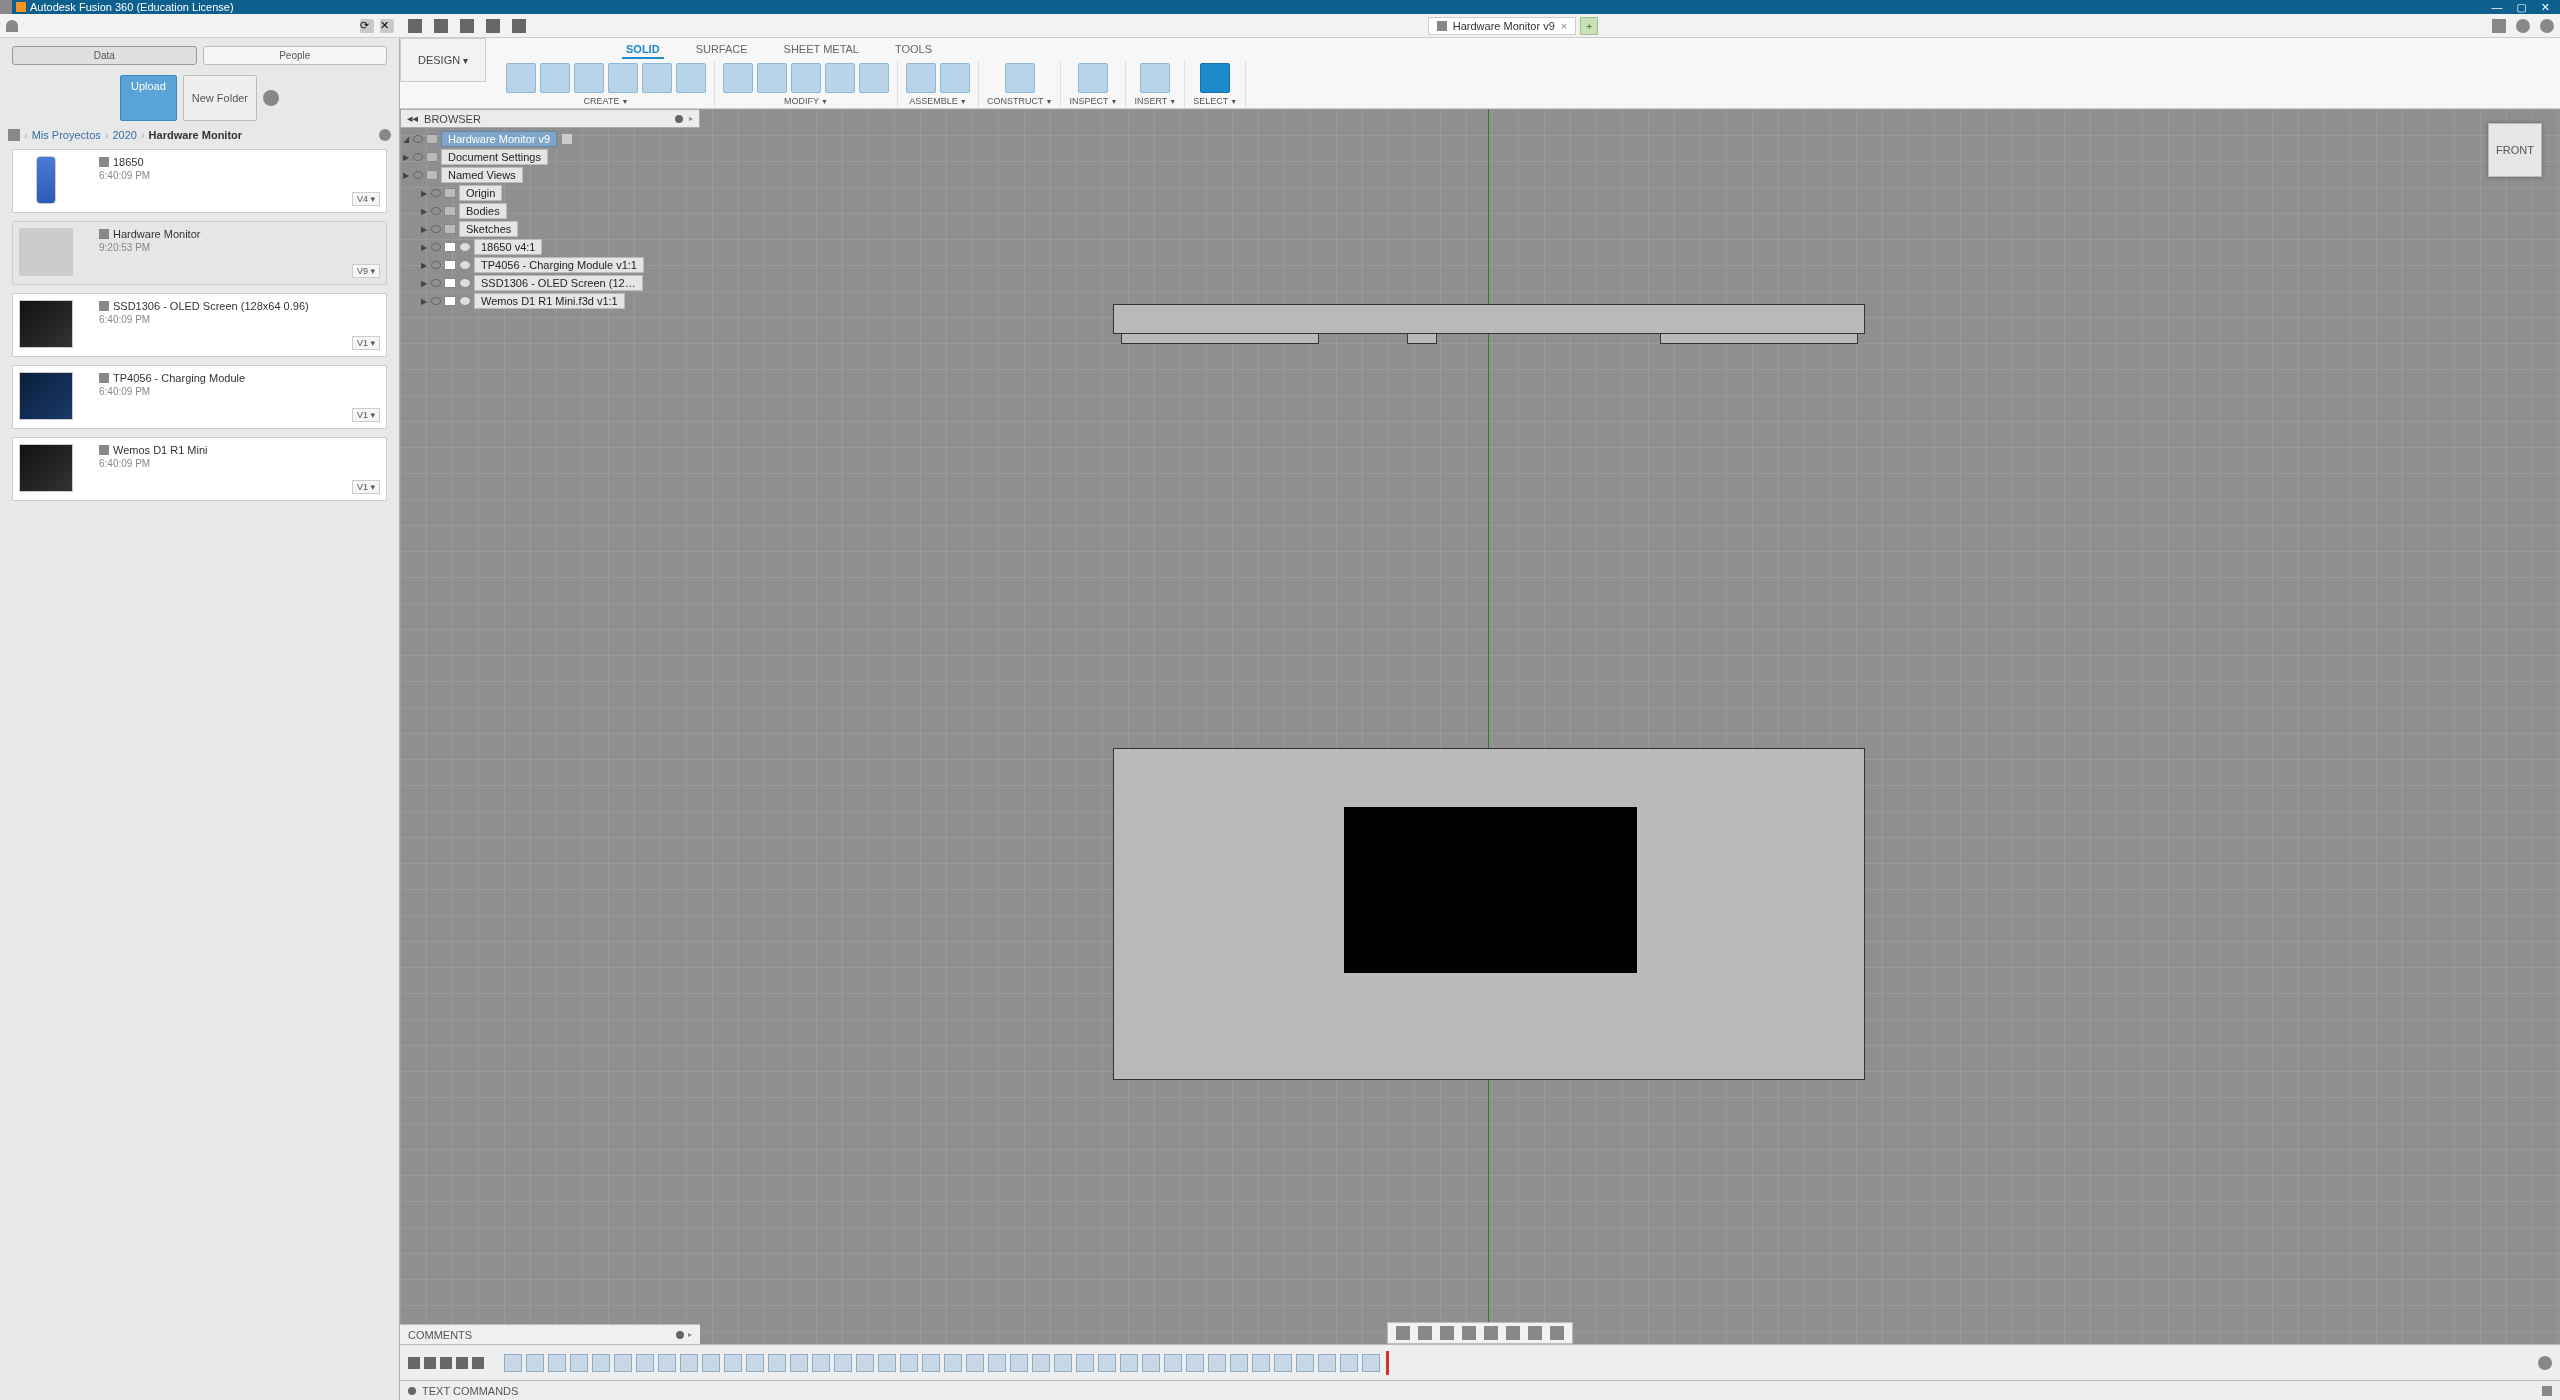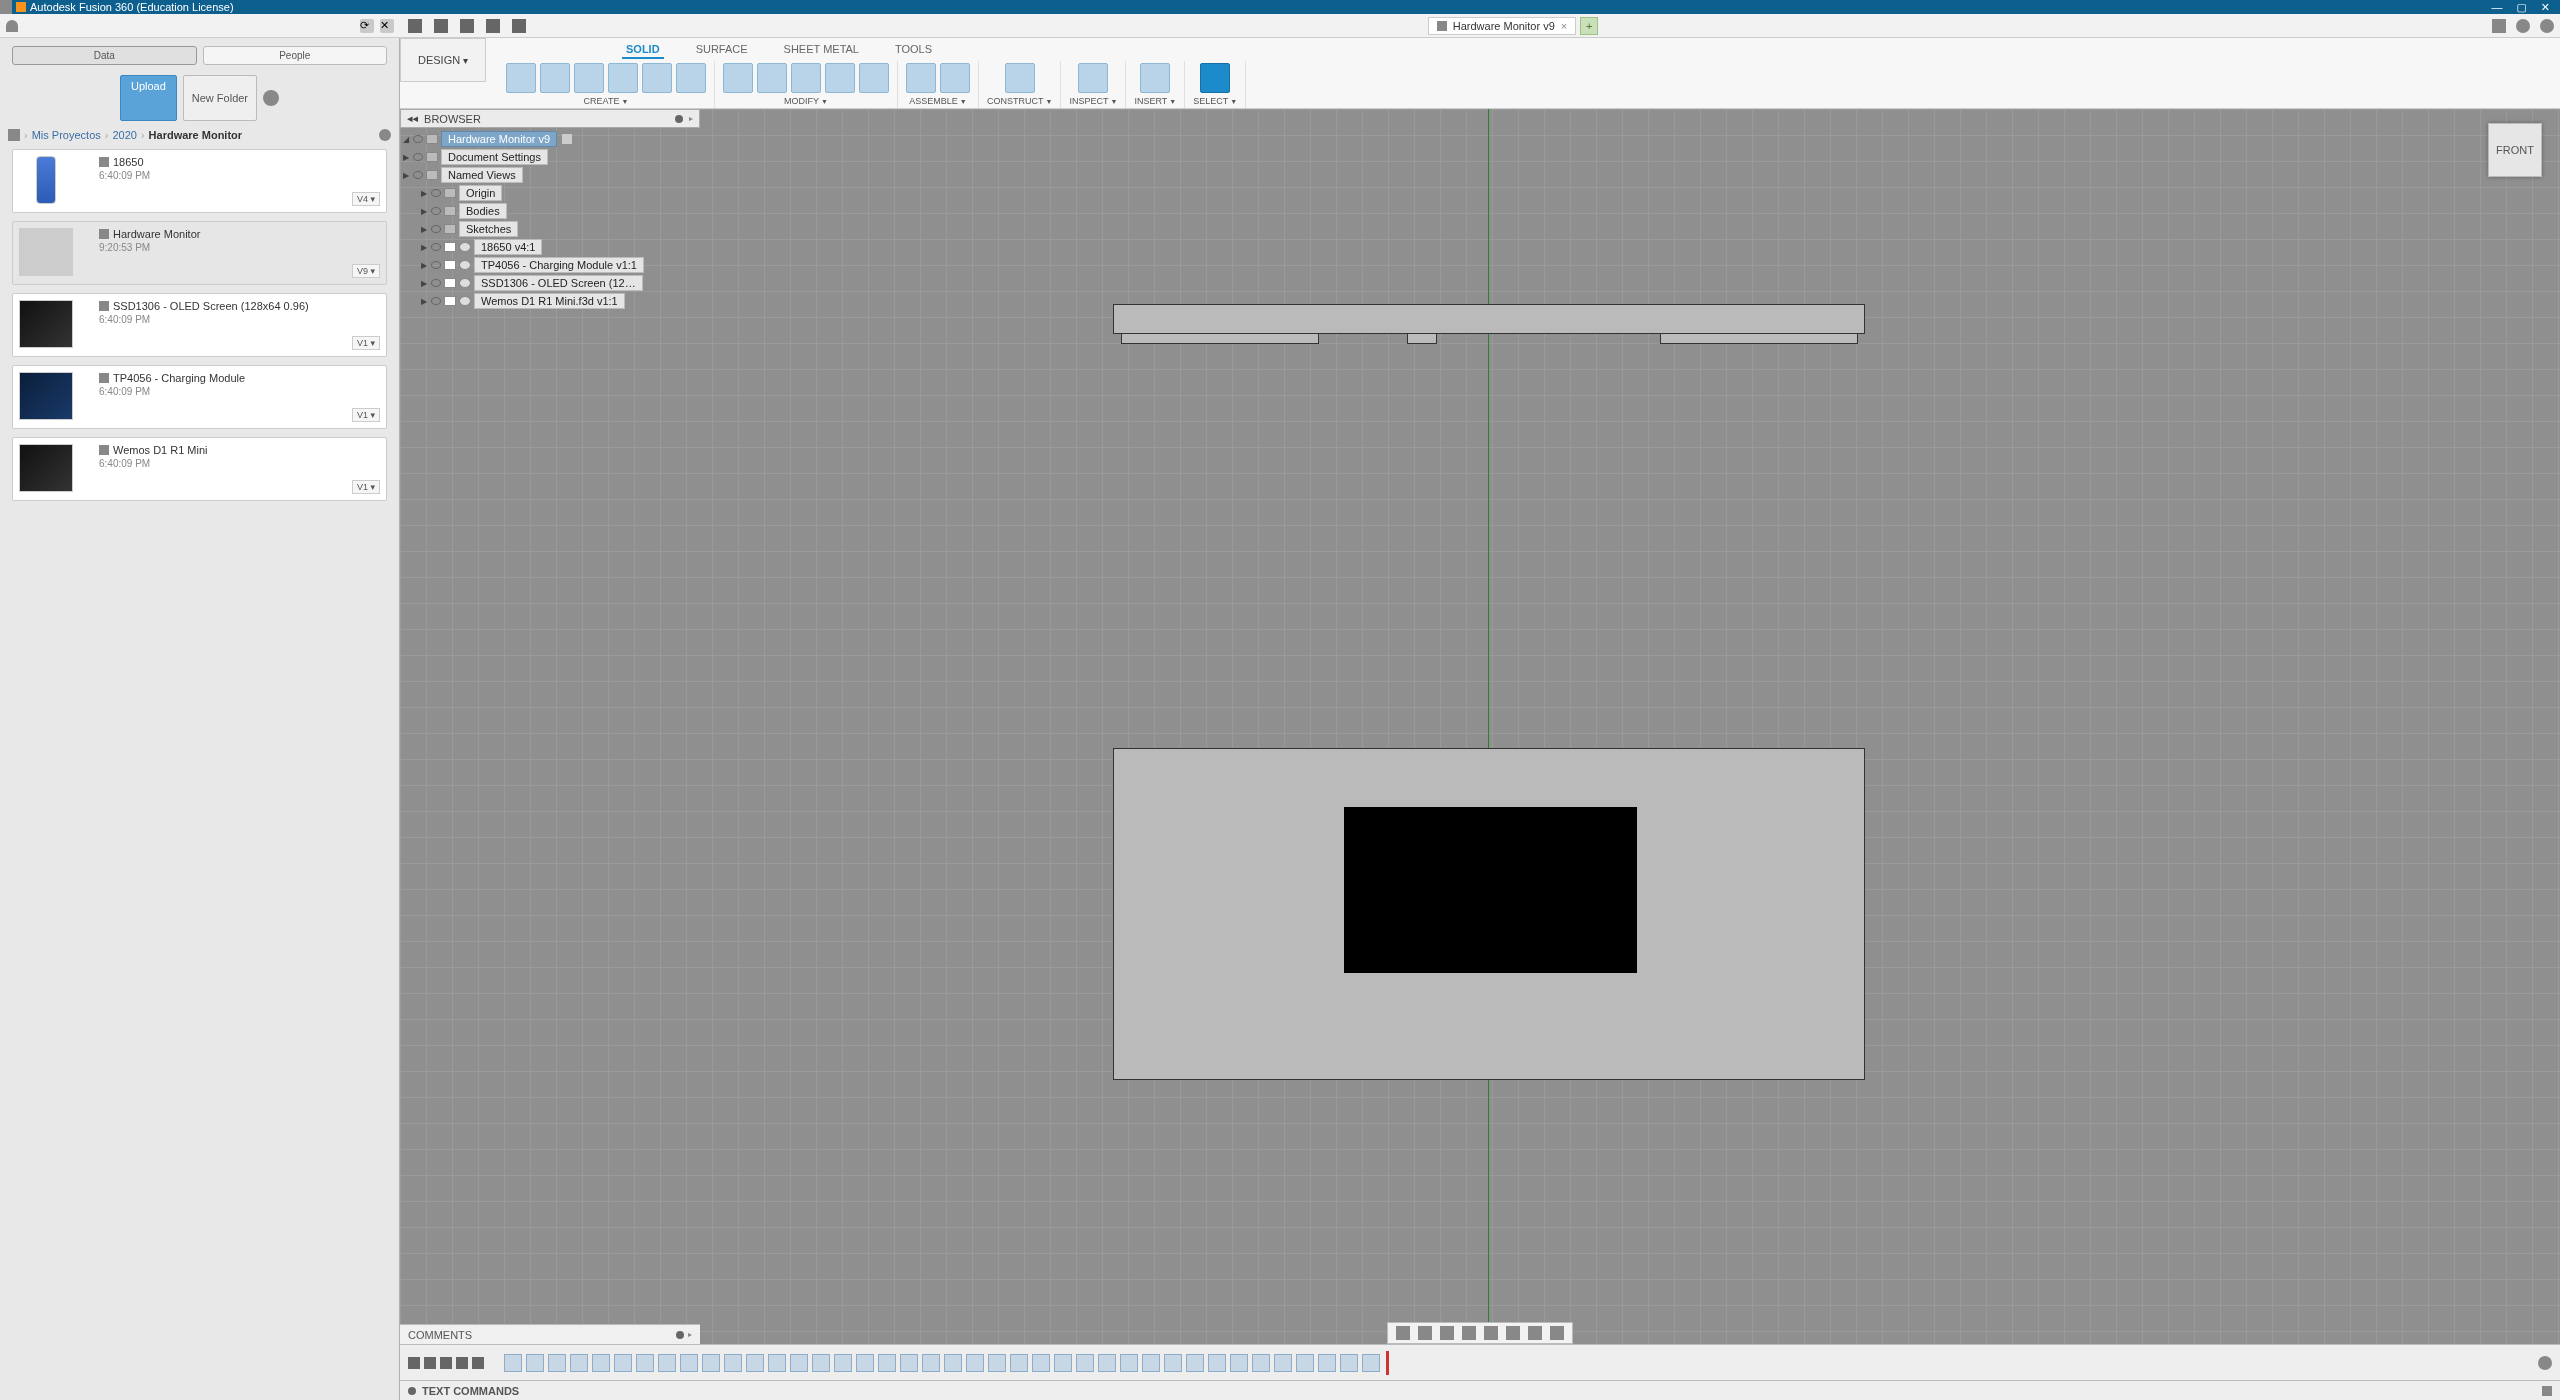--- a/index.html
+++ b/index.html
@@ -95,21 +95,21 @@
 
 .comments { height:20px; background:#f0f0f0; border-top:1px solid #bbb; display:flex; align-items:center; padding:0 8px; font-size:10px; color:#555; width:300px; position:absolute; left:0; bottom:56px;justify-content:space-between; }
 .comments .dot { margin-left:auto; width:8px;height:8px;background:#666;border-radius:50%; }
 .viewbar { position:absolute; bottom:56px; left:50%; transform:translateX(-50%); background:#f2f2f2; border:1px solid #bbb; display:flex; gap:8px; padding:3px 8px; }
 .viewbar .vb { width:14px; height:14px; background:#888; }
 .timeline { position:absolute; left:0; right:0; bottom:20px; height:36px; background:#eee; border-top:1px solid #bbb; display:flex; align-items:center; padding:0 8px; gap:4px; }
 .timeline .play { width:12px;height:12px; background:#666; }
 .timeline .step { width:18px; height:18px; background:#c7d7e5; border:1px solid #8fadc7; }
 .timeline .marker { width:3px; height:24px; background:#cc3333; margin-left:2px; }
 .timeline .gear { margin-left:auto; width:14px;height:14px;background:#888;border-radius:50%; }
-.textcmd { position:absolute; left:0; right:0; bottom:0; height:20px; background:#eee; border-top:1px solid #bbb; display:flex; align-items:center; padding:0 8px; font-size:10px; color:#555; gap:6px;font-weight:bold; }
+.textcmd { position:absolute; left:0; right:0; bottom:0; height:20px; background:#eee; border-top:1px solid #bbb; display:flex; align-items:center; padding:0 8px; font-size:10px; color:#555; gap:6px; }
 .textcmd .dot { width:8px;height:8px;background:#666;border-radius:50%; }
 .textcmd .exp { margin-left:auto; width:10px;height:10px;background:#888; }
 
 
 .doctab { background:#fff; border:1px solid #ccc; padding:2px 8px; display:flex; align-items:center; gap:6px; font-size:11px; }
 .doctab .x { color:#888; cursor:pointer; }
 .newtab { width:18px;height:18px;background:#c9e0b8;border:1px solid #9cc383;display:flex;align-items:center;justify-content:center;color:#4a7a2e; }
 </style>
 </head>
 <body>

